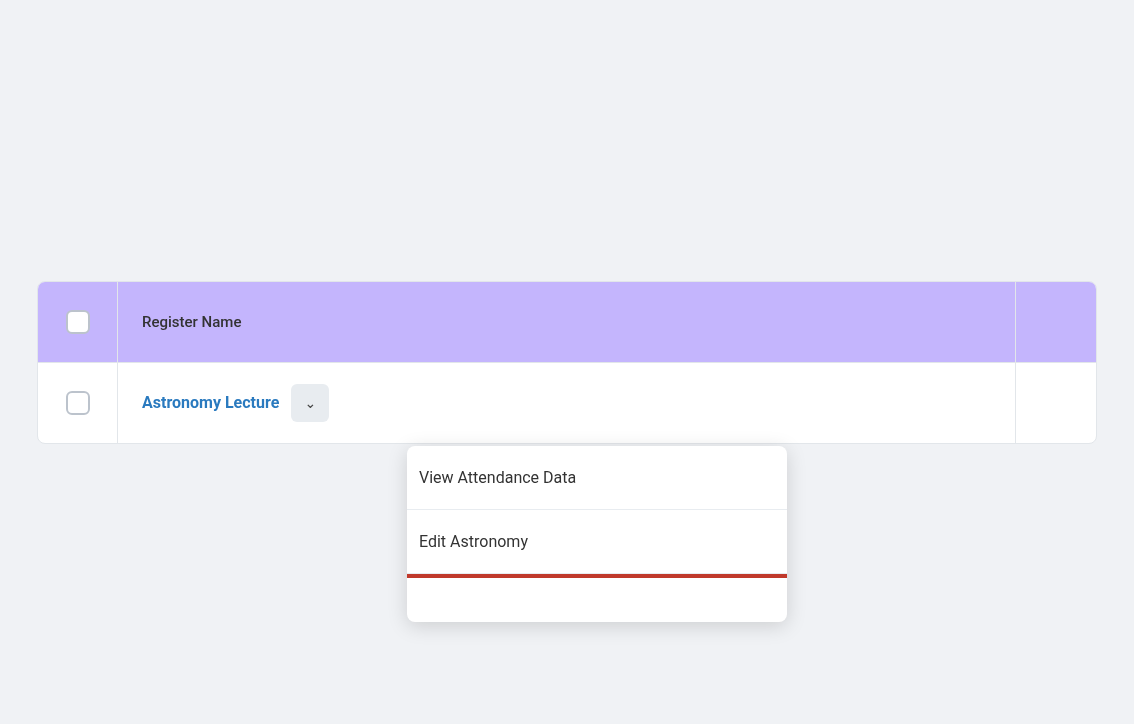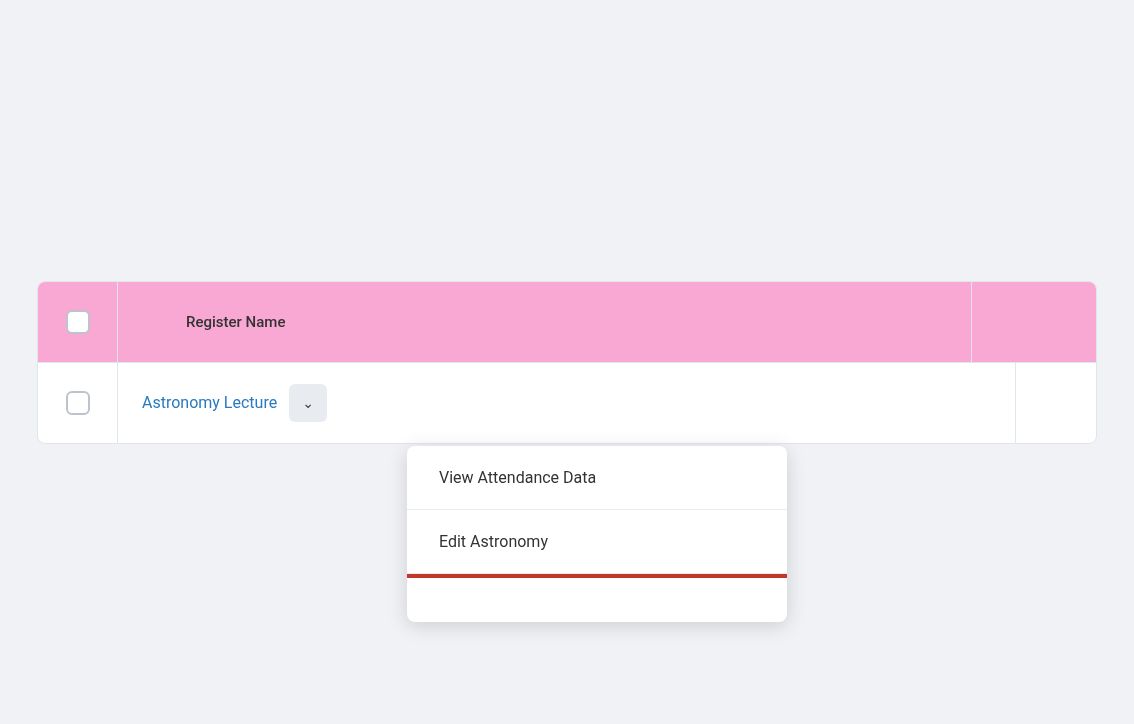--- a/index.html
+++ b/index.html
@@ -39,22 +39,21 @@
       border-bottom: 1px solid #e2e6ea;
       min-height: 80px;
       padding: 0;
     }
 
     .table-row:last-child {
       border-bottom: none;
     }
 
     .row-header {
-      background: #f9a8d4;
-      gap: 44px;
+      background: #c4b5fd;
     }
 
     .checkbox-cell {
       width: 80px;
       min-width: 80px;
       display: flex;
       align-items: center;
       justify-content: center;
       border-right: 1px solid #e2e6ea;
       height: 80px;
@@ -81,21 +80,21 @@
 
     .header-label {
       font-size: 15px;
       color: #333;
       font-weight: 500;
     }
 
     .row-name-link {
       font-size: 16px;
       color: #2a7abf;
-      font-weight: 400;
+      font-weight: 700;
       text-decoration: none;
       cursor: pointer;
     }
 
     .dropdown-btn {
       background: #e8ecf0;
       border: none;
       border-radius: 6px;
       width: 38px;
       height: 38px;
@@ -122,21 +121,21 @@
       background: #fff;
       border-radius: 8px;
       box-shadow: 0 4px 20px rgba(0,0,0,0.15);
       z-index: 100;
       overflow: hidden;
     }
 
     .menu-item {
       display: flex;
       align-items: center;
-      padding: 22px 32px;
+      padding: 22px 12px;
       font-size: 16px;
       color: #333;
       cursor: pointer;
       border-bottom: 1px solid #e8ecf0;
       transition: background 0.15s;
     }
 
     .menu-item:last-child {
       border-bottom: none;
     }

